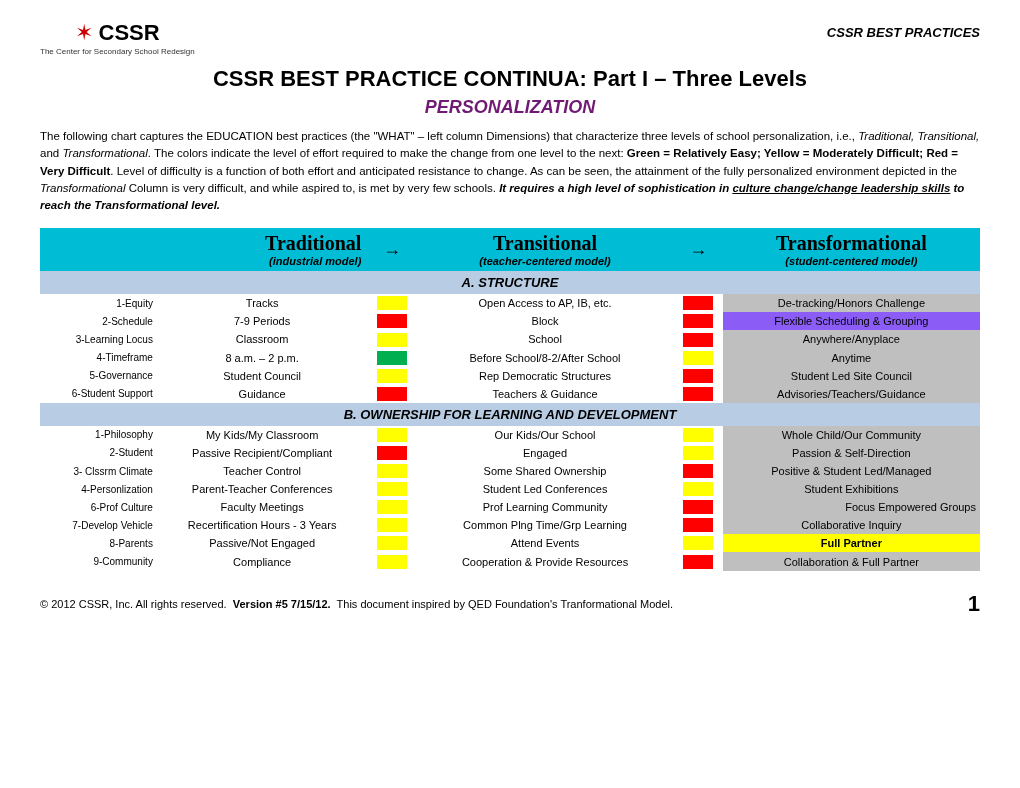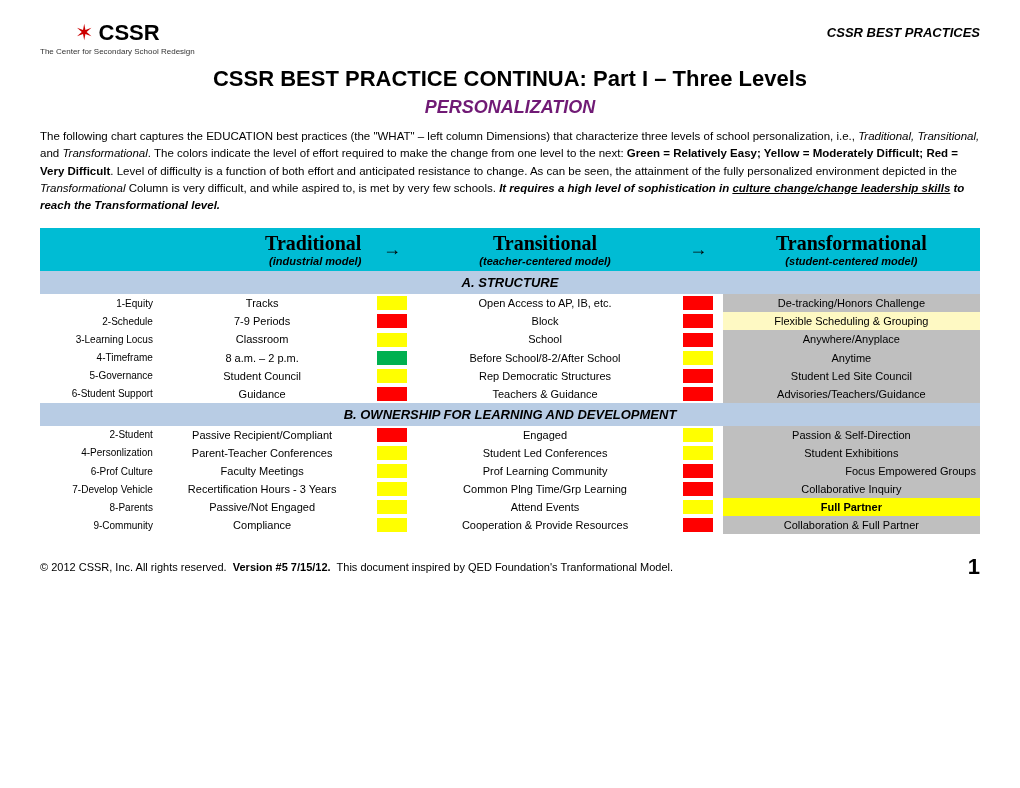--- a/index.html
+++ b/index.html
@@ -222,21 +222,21 @@
     <td class="transitional-cell">Open Access to AP, IB, etc.</td>
     <td style="text-align:center;"><div class="color-box2 red"></div></td>
     <td class="transformational-cell trans-cell-gray" style="background:#bfbfbf;">De-tracking/Honors Challenge</td>
   </tr>
   <tr class="data-row">
     <td class="dim-cell">2-Schedule</td>
     <td class="traditional-cell">7-9 Periods</td>
     <td style="text-align:center;"><div class="color-box red"></div></td>
     <td class="transitional-cell">Block</td>
     <td style="text-align:center;"><div class="color-box2 red"></div></td>
-    <td class="transformational-cell" style="background:#fef9c3;">Flexible Scheduling &amp; Grouping</td>
+    <td class="transformational-cell" style="background:#8b5cf6;">Flexible Scheduling &amp; Grouping</td>
   </tr>
   <tr class="data-row">
     <td class="dim-cell">3-Learning Locus</td>
     <td class="traditional-cell">Classroom</td>
     <td style="text-align:center;"><div class="color-box yellow"></div></td>
     <td class="transitional-cell">School</td>
     <td style="text-align:center;"><div class="color-box2 red"></div></td>
     <td class="transformational-cell" style="background:#bfbfbf;">Anywhere/Anyplace</td>
   </tr>
   <tr class="data-row">
@@ -262,26 +262,42 @@
     <td class="transitional-cell">Teachers &amp; Guidance</td>
     <td style="text-align:center;"><div class="color-box2 red"></div></td>
     <td class="transformational-cell" style="background:#bfbfbf;">Advisories/Teachers/Guidance</td>
   </tr>
 
   <tr class="section-header">
     <td colspan="6">B. OWNERSHIP FOR LEARNING AND DEVELOPMENT</td>
   </tr>
 
   <tr class="data-row">
+    <td class="dim-cell">1-Philosophy</td>
+    <td class="traditional-cell">My Kids/My Classroom</td>
+    <td style="text-align:center;"><div class="color-box yellow"></div></td>
+    <td class="transitional-cell">Our Kids/Our School</td>
+    <td style="text-align:center;"><div class="color-box2 yellow"></div></td>
+    <td class="transformational-cell" style="background:#bfbfbf;">Whole Child/Our Community</td>
+  </tr>
+  <tr class="data-row">
     <td class="dim-cell">2-Student</td>
     <td class="traditional-cell">Passive Recipient/Compliant</td>
     <td style="text-align:center;"><div class="color-box red"></div></td>
     <td class="transitional-cell">Engaged</td>
     <td style="text-align:center;"><div class="color-box2 yellow"></div></td>
     <td class="transformational-cell" style="background:#bfbfbf;">Passion &amp; Self-Direction</td>
+  </tr>
+  <tr class="data-row">
+    <td class="dim-cell">3- Clssrm Climate</td>
+    <td class="traditional-cell">Teacher Control</td>
+    <td style="text-align:center;"><div class="color-box yellow"></div></td>
+    <td class="transitional-cell">Some Shared Ownership</td>
+    <td style="text-align:center;"><div class="color-box2 red"></div></td>
+    <td class="transformational-cell" style="background:#bfbfbf;">Positive &amp; Student Led/Managed</td>
   </tr>
   <tr class="data-row">
     <td class="dim-cell">4-Personlization</td>
     <td class="traditional-cell">Parent-Teacher Conferences</td>
     <td style="text-align:center;"><div class="color-box yellow"></div></td>
     <td class="transitional-cell">Student Led Conferences</td>
     <td style="text-align:center;"><div class="color-box2 yellow"></div></td>
     <td class="transformational-cell" style="background:#bfbfbf;">Student Exhibitions</td>
   </tr>
   <tr class="data-row">

